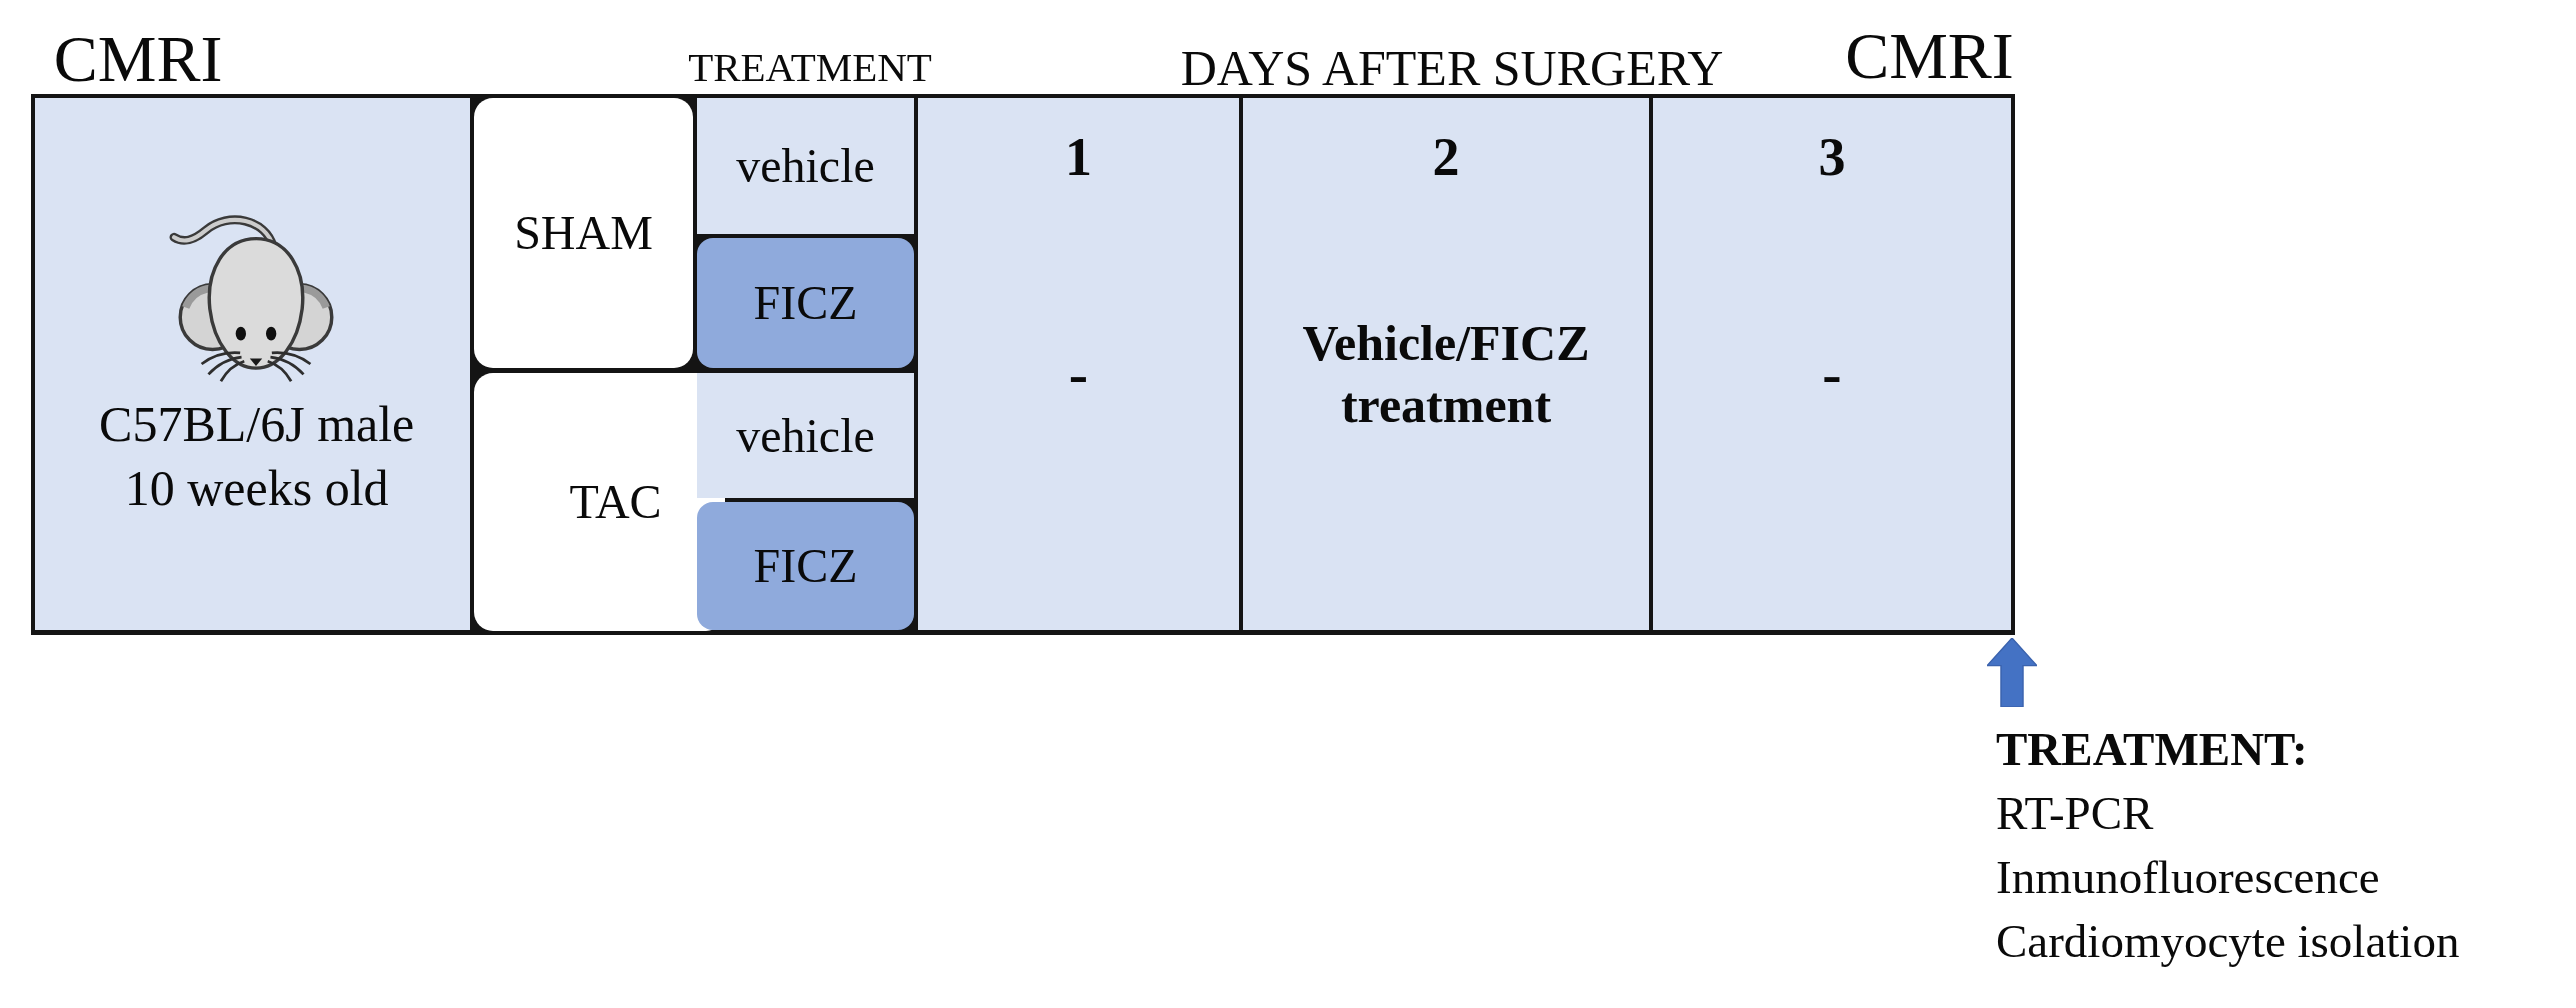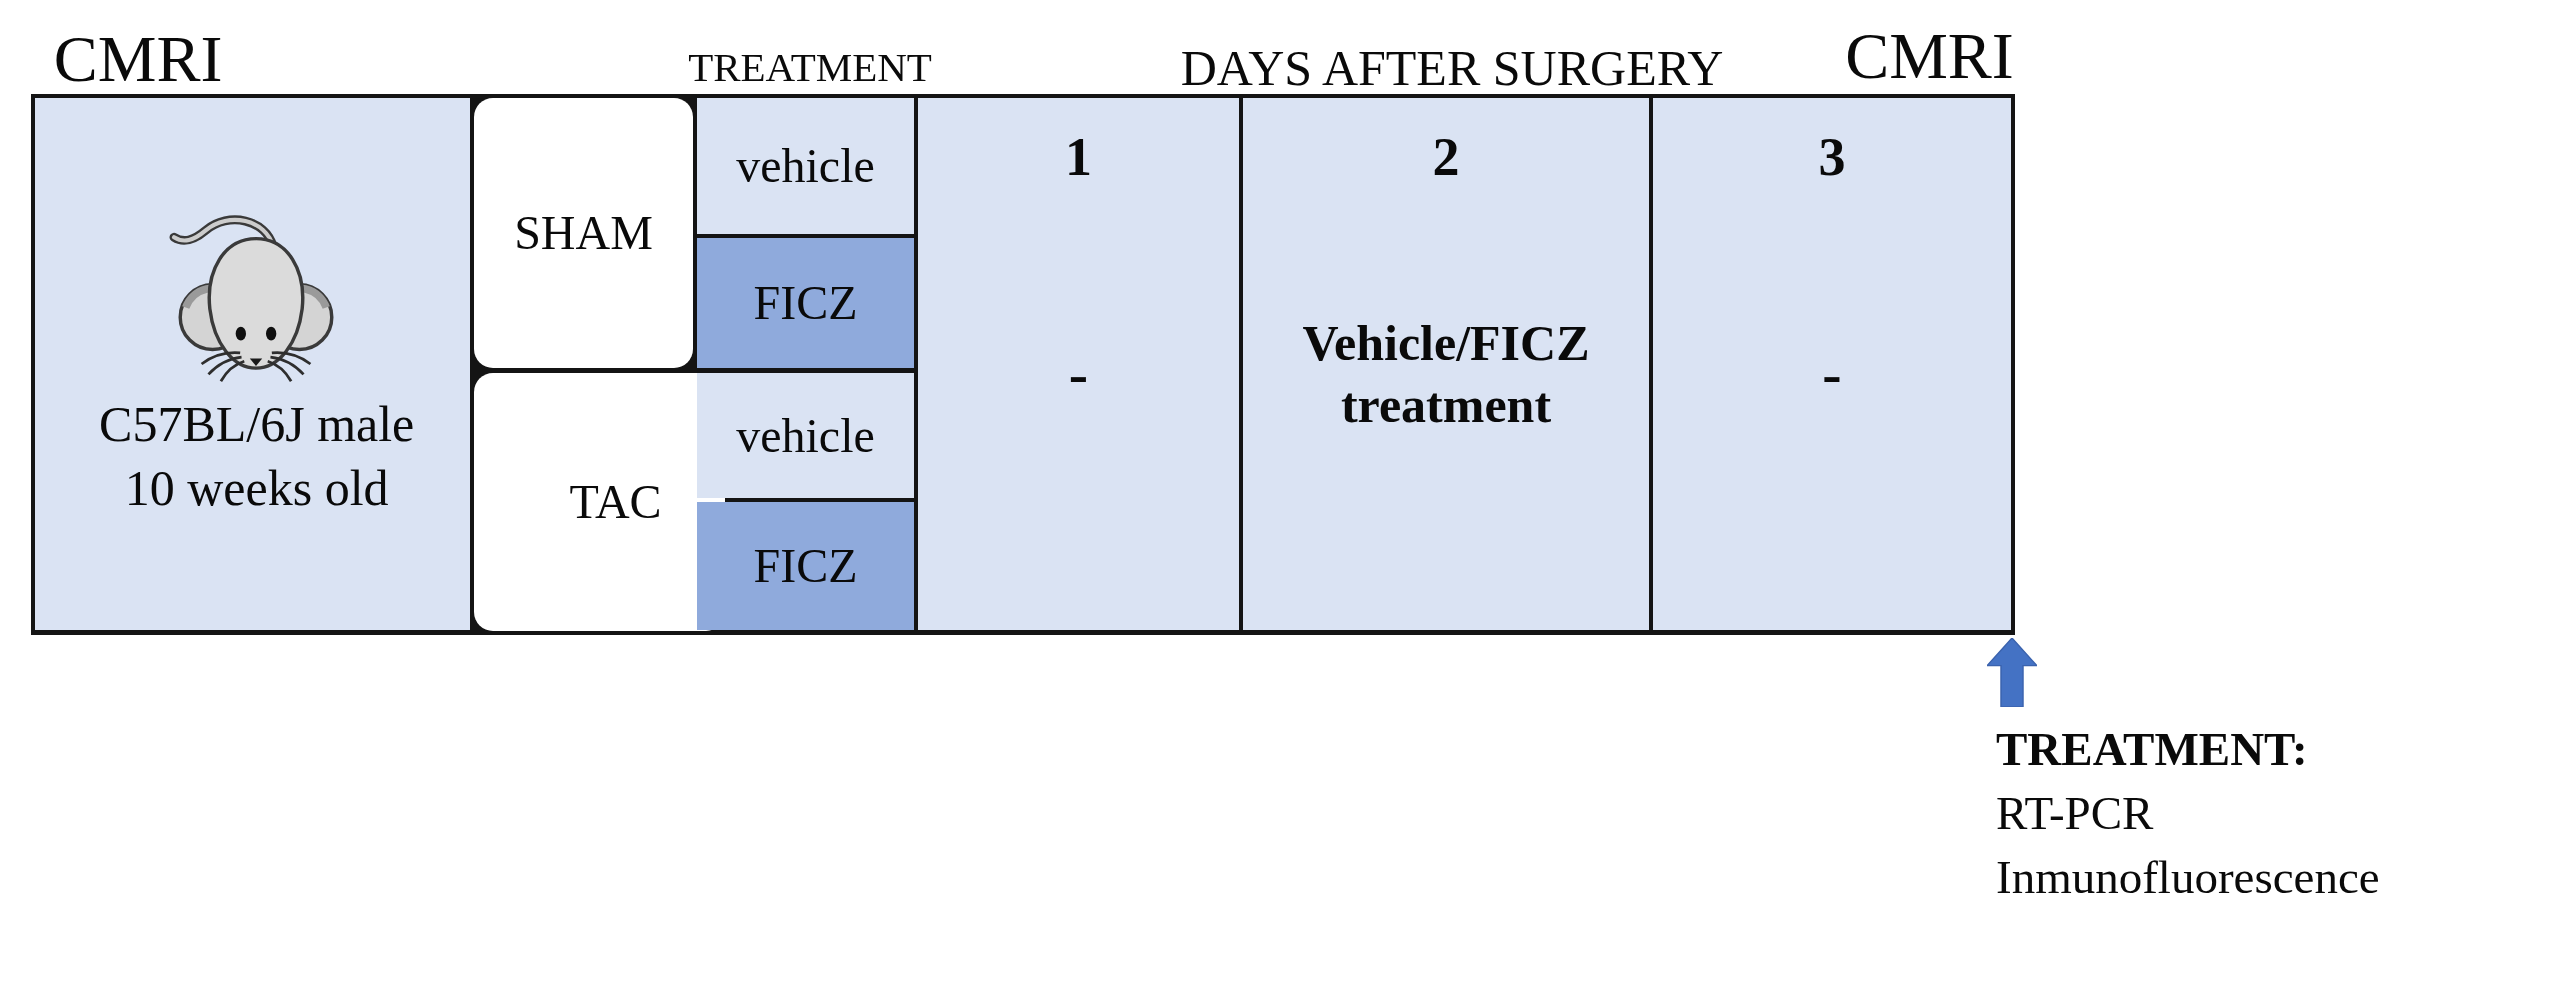--- a/index.html
+++ b/index.html
@@ -13,21 +13,21 @@
   }
   .hdr{position:absolute;text-align:center;white-space:nowrap;}
   .hdr-cmri{font-size:66px;line-height:1.05;margin-top:14px;}
   .hdr-small{font-size:41px;line-height:1.05;}
   .hdr-days{font-size:50px;line-height:1.05;}
 
   
   #grid{position:absolute;left:31px;top:94px;width:1984px;height:541px;background:var(--line_black,#141414);}
   .cell{position:absolute;display:flex;align-items:center;justify-content:center;}
   .cell-light{background:var(--light_blue,#dae3f3);}
-  .cell-dark{background:var(--accent_blue,#8faadc);}
+  .cell-dark{background:var(--accent_blue,#8faadc);border-radius:16px;}
   .cell-white{background:#ffffff;border-radius:19px;}
   .cell-label{font-size:48px;line-height:1;}
 
   .day-cell{flex-direction:column;justify-content:flex-start;}
   .day-num{position:absolute;left:0;top:20.7px;width:100%;height:76px;
            display:flex;align-items:center;justify-content:center;
            font-weight:bold;font-size:54px;}
   .day-dash{position:absolute;left:0;top:241px;width:100%;height:69px;
             display:flex;align-items:center;justify-content:center;
             font-weight:bold;font-size:58px;}
@@ -129,16 +129,17 @@
   </div>
 
   <svg id="sacrifice-arrow" viewBox="0 0 72 100">
     <polygon points="36,0 72,40 52,40 52,100 20,100 20,40 0,40" fill="var(--arrow_blue,#4472c4)" stroke="#3a62ad" stroke-width="2"></polygon>
   </svg>
 
   <div id="sacrifice-block">
     <div id="sacrifice-title">TREATMENT:</div>
     <div>RT-PCR</div>
     <div>Inmunofluorescence</div>
+    <div>Cardiomyocyte isolation</div>
   </div>
 
 </div>
 
 
 </body></html>

